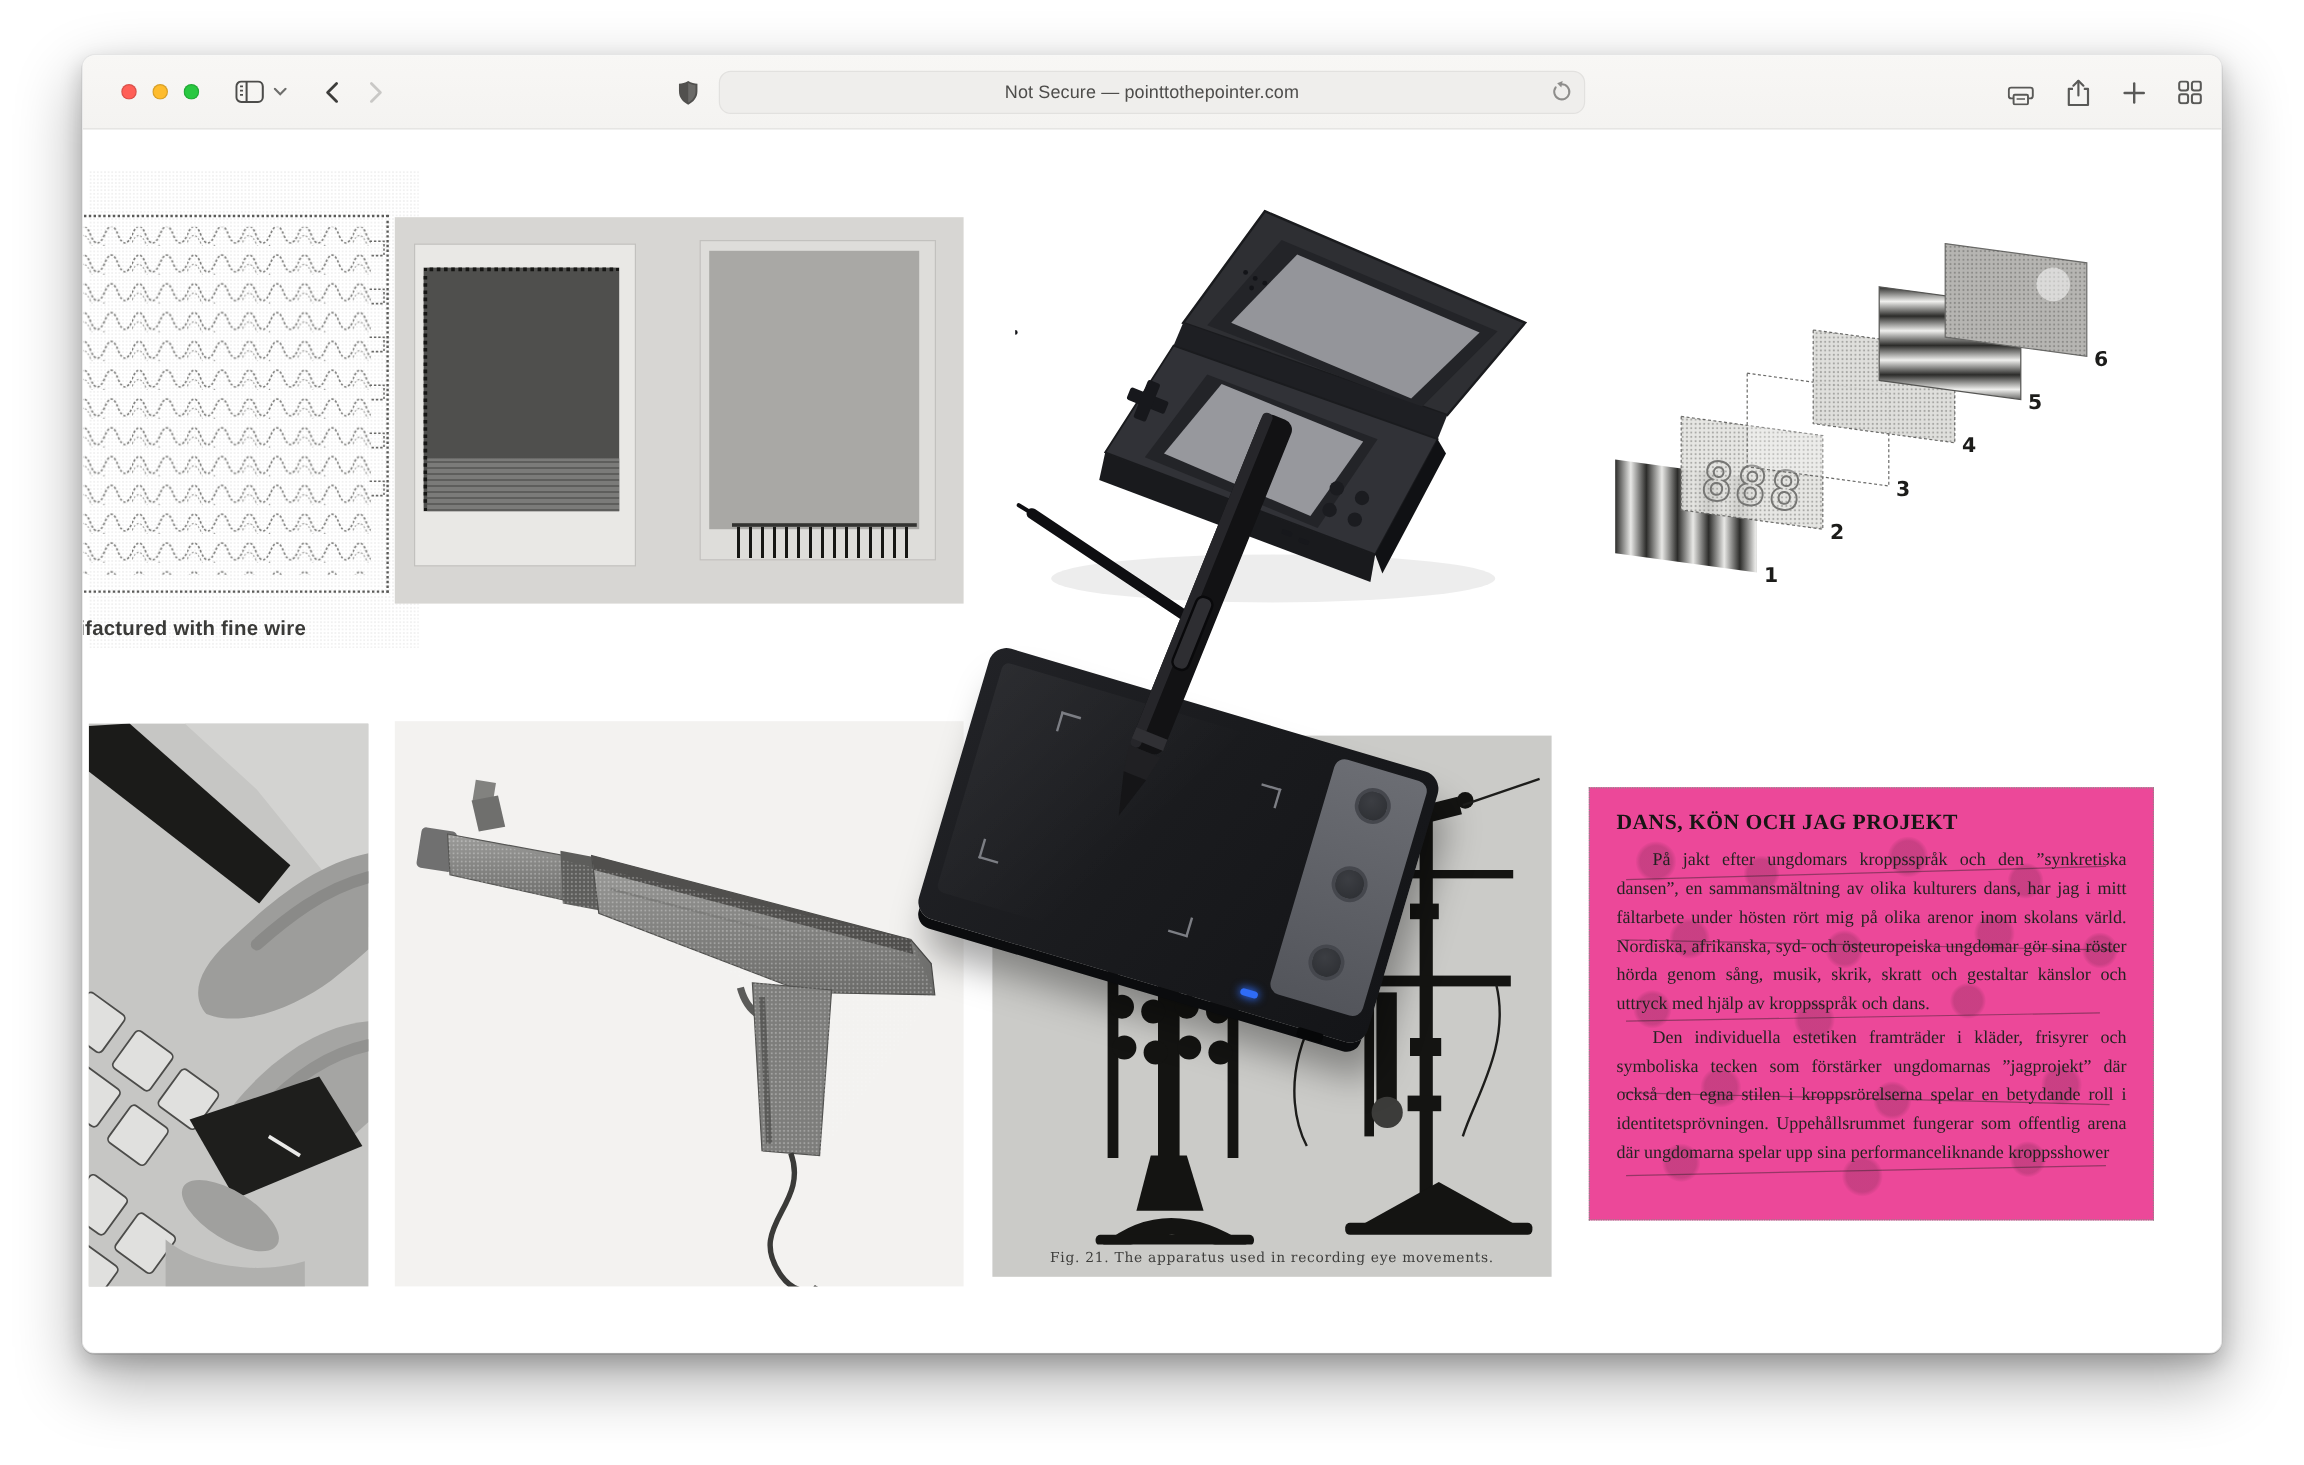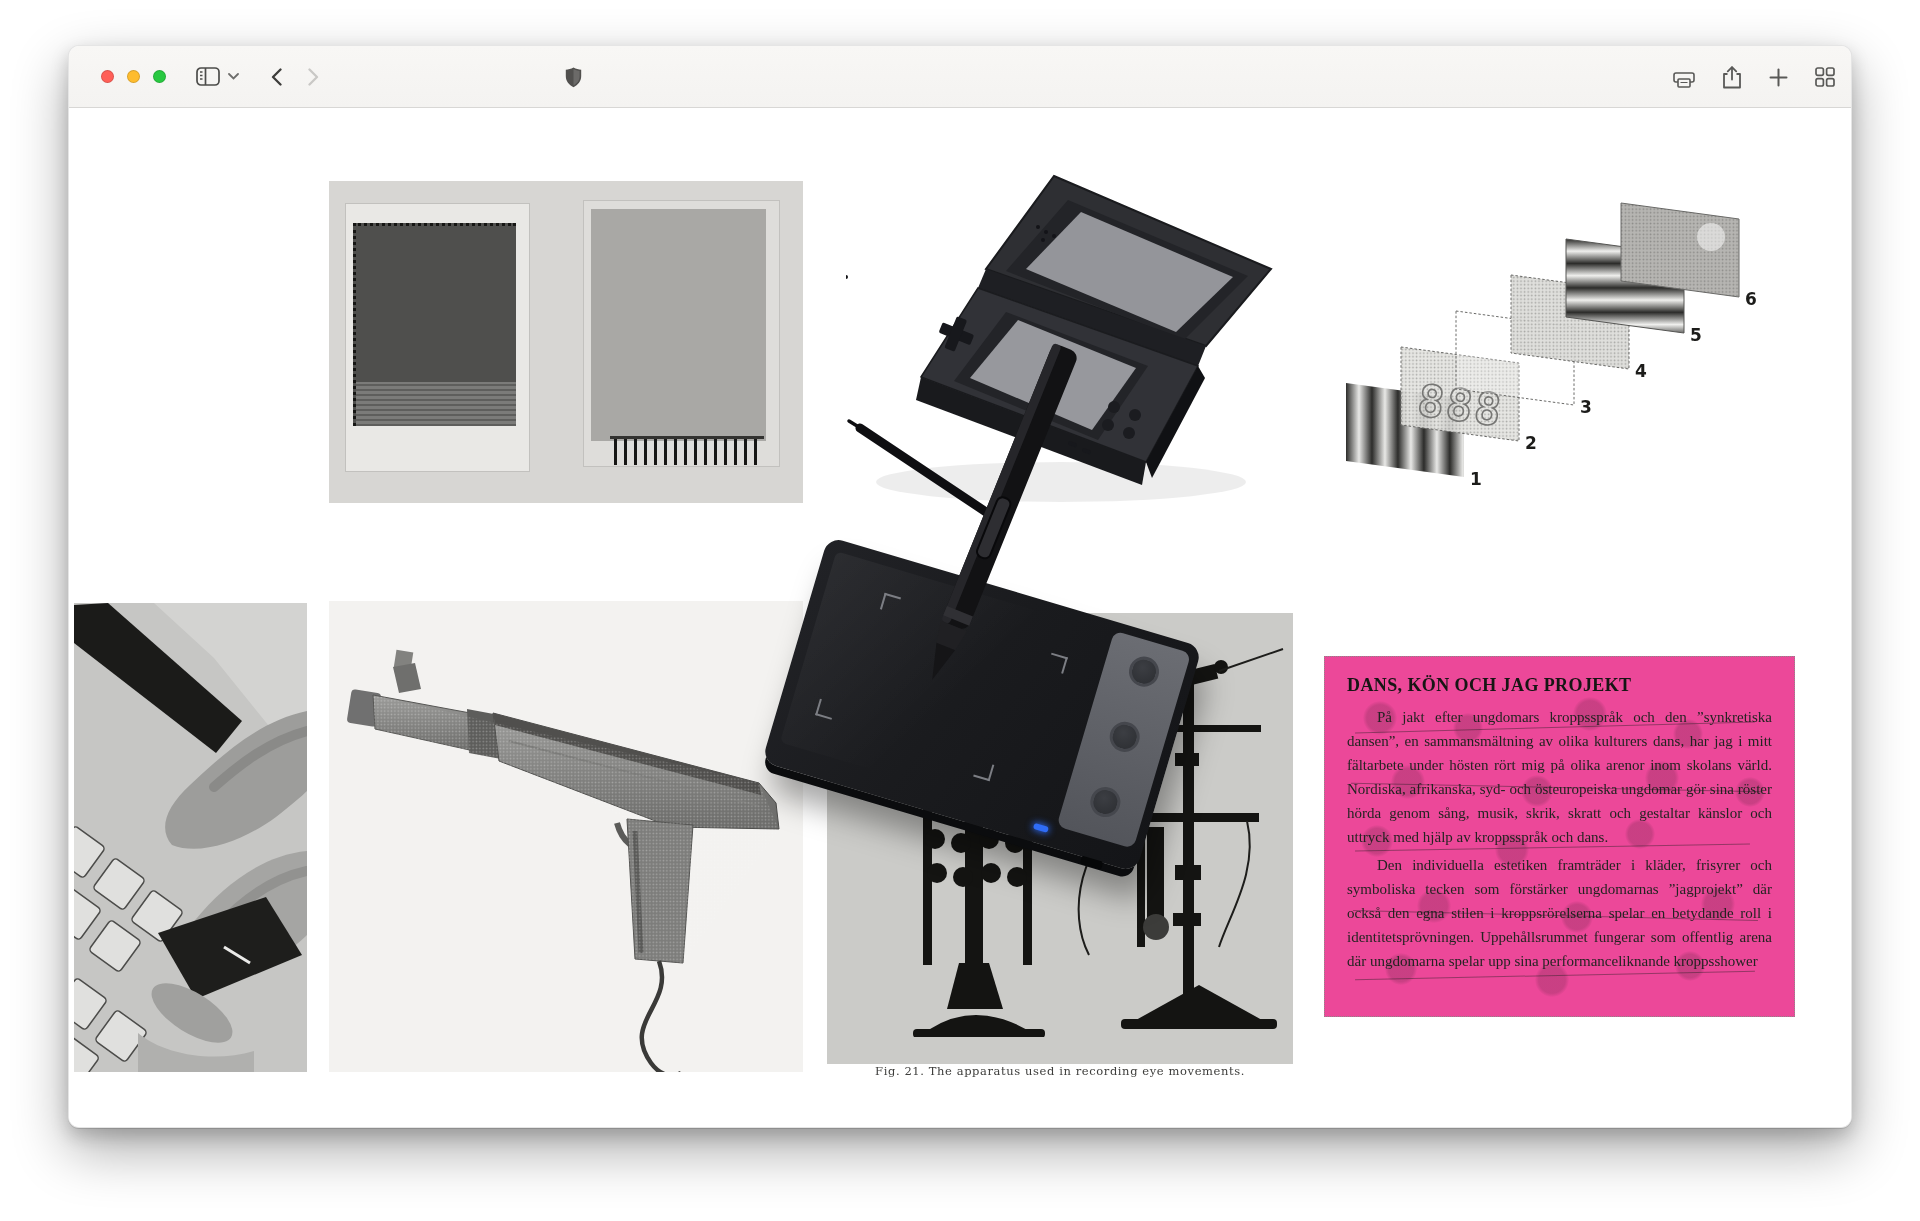--- a/index.html
+++ b/index.html
@@ -57,21 +57,21 @@
 
   
   .light-gun { left:260px; top:493px; width:474px; height:471px; background:#f3f2f0; }
 
   
   .hands { left:5px; top:495px; width:233px; height:469px; background:#c6c6c4; }
 
   
   .apparatus { left:758px; top:505px; width:466px; height:451px; background:#cbcbc8; }
   .fig-caption { position:absolute; left:0; right:0; top:428px; text-align:center;
-    font-family:"DejaVu Serif", serif; font-size:11.5px; letter-spacing:.6px; color:#3d3d3b;margin-top:23px; }
+    font-family:"DejaVu Serif", serif; font-size:11.5px; letter-spacing:.6px; color:#3d3d3b; }
 
   
   .ds { left:777px; top:64px; width:455px; height:345px; }
 
   
   .layers { left:1267px; top:89px; width:445px; height:300px; }
   .layers text { font-family:"DejaVu Sans", sans-serif; font-weight:bold; font-size:17px; fill:#1c1c1a; }
 
   
   .dance-doc { left:1255px; top:548px; width:471px; height:361px; background:#ec4899;
@@ -152,20 +152,29 @@
 
     <div class="shield-wrap">
       <button class="tb-icon">
         <svg width="17" height="21" viewBox="0 0 17 21">
           <path d="M8.5,0.5 C11,2 13.8,2.6 16.2,2.7 L16.2,9 C16.2,14.3 13,18 8.5,20.2 C4,18 0.8,14.3 0.8,9 L0.8,2.7 C3.2,2.6 6,2 8.5,0.5 Z" fill="#51504e"></path>
           <path d="M8.5,2 L8.5,18.5 C12,16.5 14.6,13.4 14.6,9 L14.6,4 C12.5,3.8 10.4,3.2 8.5,2 Z" fill="#6b6a68"></path>
         </svg>
       </button>
     </div>
 
+    <div class="urlbar">
+      <span class="url-text">Not Secure — pointtothepointer.com</span>
+      <button class="tb-icon reload">
+        <svg width="17" height="19" viewBox="0 0 17 19">
+          <path d="M8.5,3.2 a6.3,6.3 0 1 1 -5.1,2.6" fill="none" stroke="#8e8d8b" stroke-width="1.7" stroke-linecap="round"></path>
+          <path d="M8.7,0.4 L8.7,6 L4.6,3.2 Z" fill="#8e8d8b" transform="rotate(12 8.5 3)"></path>
+        </svg>
+      </button>
+    </div>
 
     <div class="right-group">
       <button class="tb-icon">
         <svg width="22" height="21" viewBox="0 0 22 21">
           <rect x="5" y="1" width="12" height="5" rx="1" fill="none" stroke="#59595 7" stroke-width="1.6"></rect>
           <rect x="1" y="6" width="20" height="9" rx="2" fill="none" stroke="#595957" stroke-width="1.6"></rect>
           <rect x="5" y="12" width="12" height="8" rx="1" fill="#f6f5f3" stroke="#595957" stroke-width="1.6"></rect>
           <line x1="7.5" y1="15.5" x2="14.5" y2="15.5" stroke="#595957" stroke-width="1.2"></line>
         </svg>
       </button>
@@ -188,20 +197,35 @@
           <rect x="11.6" y="1" width="7.4" height="7.4" rx="1.8" fill="none" stroke="#595957" stroke-width="1.7"></rect>
           <rect x="1" y="11.6" width="7.4" height="7.4" rx="1.8" fill="none" stroke="#595957" stroke-width="1.7"></rect>
           <rect x="11.6" y="11.6" width="7.4" height="7.4" rx="1.8" fill="none" stroke="#595957" stroke-width="1.7"></rect>
         </svg>
       </button>
     </div>
   </div>
 
   <div class="content">
 
+    <div class="collage-item wire-diagram speckle">
+      <div class="wire-box">
+        <svg width="258" height="311" viewBox="0 0 258 311">
+          <defs>
+            <pattern id="knit" width="46" height="24" patternUnits="userSpaceOnUse">
+              <path d="M0,15 q6,-15 11.5,0 q5.5,13 11.5,0 q6,-15 11.5,0 q5.5,13 11.5,0" fill="none" stroke="#7d7d7b" stroke-width="1.4" stroke-dasharray="2 1.6"></path>
+              <path d="M0,21 q6,-12 11.5,1 q5.5,11 11.5,1" fill="none" stroke="#999997" stroke-width="1" stroke-dasharray="1.6 1.6"></path>
+            </pattern>
+          </defs>
+          <rect x="0" y="8" width="245" height="290" fill="url(#knit)"></rect>
+          <path d="M244,20 h12 v12 h-12 M244,60 h12 v12 h-12 M244,100 h12 v12 h-12 M244,140 h12 v12 h-12 M244,180 h12 v12 h-12 M244,220 h12 v12 h-12" fill="none" stroke="#6a6a68" stroke-width="1.3" stroke-dasharray="2 1.6"></path>
+        </svg>
+      </div>
+      <div class="wire-caption">ifactured with fine wire</div>
+    </div>
 
     <div class="collage-item fabric-frame halftone">
       <div class="paper-left"></div>
       <div class="panel-dark halftone">
           <div class="fringe"></div>
         </div>
       <div class="paper-right"></div>
       <div class="panel-light halftone"></div>
       <div class="pins"></div>
     </div>

